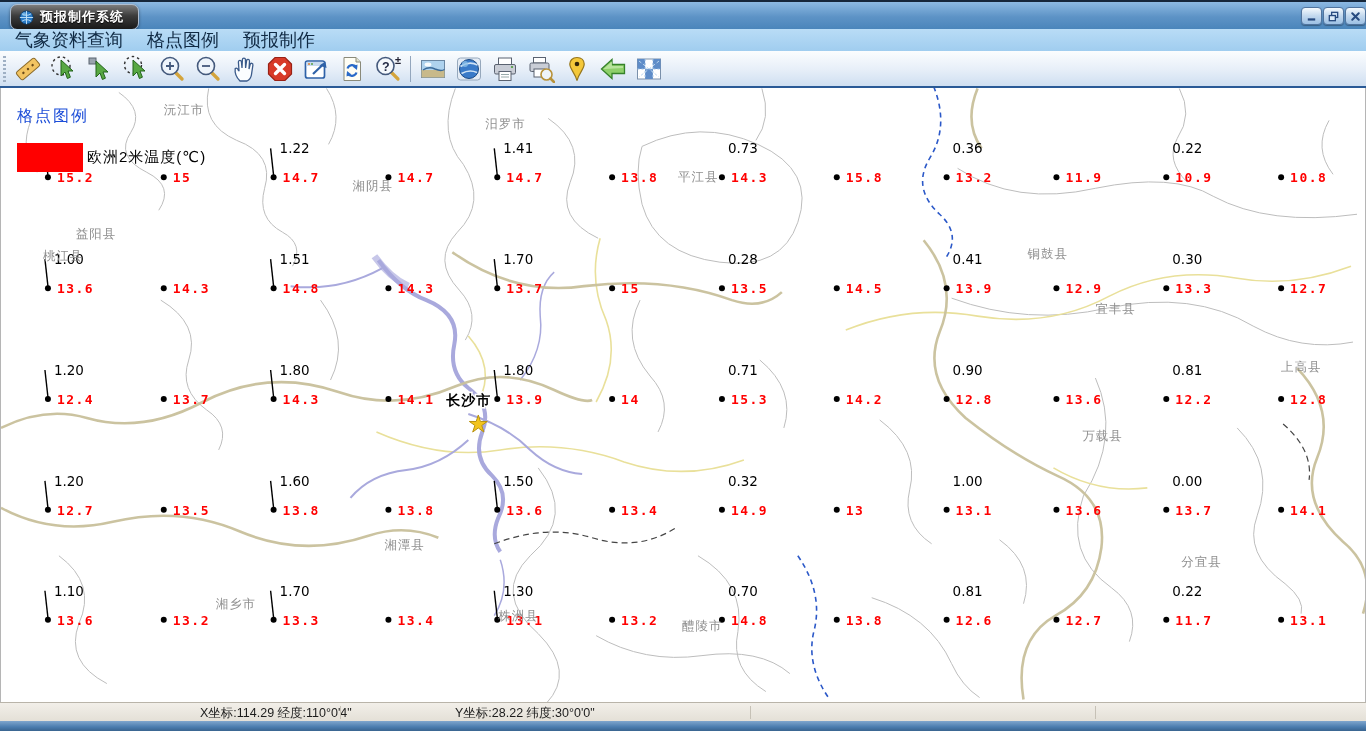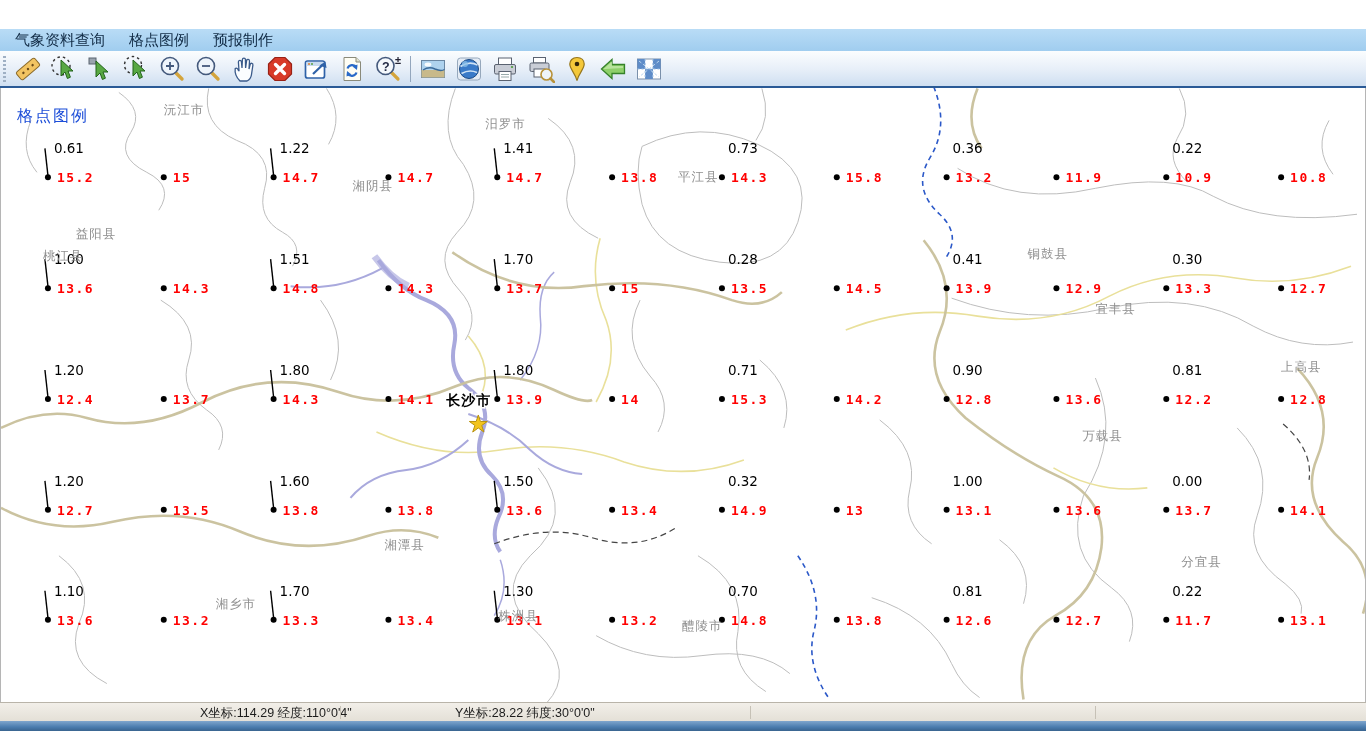--- a/index.html
+++ b/index.html
@@ -18,21 +18,21 @@
     text-shadow:0 1px 1px #000;white-space:nowrap;}
   .winbtn{position:absolute;top:5px;width:19px;height:16px;border-radius:4px;
     background:linear-gradient(#f6fafd,#c2d8ee 50%,#9cc0e4);
     border:1px solid #51749e;display:flex;align-items:center;justify-content:center;
     box-shadow:0 1px 1px rgba(0,0,0,.3);}
   #btn-min{left:1301px;} #btn-restore{left:1323px;} #btn-close{left:1345px;}
 
   
   #menubar{position:absolute;left:0;top:29px;width:1366px;height:22px;
     background:linear-gradient(#b9dcf6,#a0cdef);display:flex;align-items:center;}
-  .menu-item{font-size:15px;color:#102a44;padding:0 12px;cursor:default;white-space:nowrap;}
+  .menu-item{font-size:18px;color:#102a44;padding:0 12px;cursor:default;white-space:nowrap;}
   #menubar .menu-item:first-child{margin-left:3px;}
 
   
   #toolbar{position:absolute;left:0;top:51px;width:1366px;height:37px;
     background:linear-gradient(#fbfdfe,#e6eef8 55%,#cfdff1);
     border-bottom:2px solid #2a5a96;box-sizing:border-box;display:flex;align-items:center;}
   #grip{width:3px;height:26px;margin:0 4px 0 3px;
     background:repeating-linear-gradient(to bottom,#9fb0c4 0 2px,transparent 2px 4px);}
   .tbtn{width:36px;height:32px;display:flex;align-items:center;justify-content:center;flex:0 0 auto;}
   .tsep{width:1px;height:26px;background:#93a6bd;margin:0 4px;flex:0 0 auto;}
@@ -68,20 +68,46 @@
   #status-x{left:200px;} #status-y{left:455px;}
   .status-sep{position:absolute;top:3px;width:1px;height:13px;background:#c6c1b6;}
   #bottomstrip{position:absolute;left:0;top:721px;width:1366px;height:10px;
     background:linear-gradient(#7fa6cd,#4a7cae 60%,#39648f);}
 </style>
 </head>
 <body>
 
 <div id="app">
 
+  <div id="titlebar">
+    <div id="title-tab">
+      <svg width="15" height="15" viewBox="0 0 16 16">
+        <circle cx="8" cy="8" r="7" fill="#2a7ac4" stroke="#0e3e6e"></circle>
+        <path d="M1,8 h14 M8,1 v14 M3,4 q5,3.4 10,0 M3,12 q5,-3.4 10,0" stroke="#bfe0f8" stroke-width="1" fill="none"></path>
+        <circle cx="5.5" cy="4.5" r="2" fill="#8ec6ee" opacity=".7"></circle>
+      </svg>
+      <span>预报制作系统</span>
+    </div>
+    <div class="winbtn" id="btn-min">
+      <svg width="13" height="13" viewBox="0 0 14 14">
+        <rect x="3" y="9" width="8" height="2.4" fill="#274a7f"></rect>
+        </svg>
+    </div>
+    <div class="winbtn" id="btn-restore">
+      <svg width="13" height="13" viewBox="0 0 14 14">
+        <rect x="5" y="2.5" width="6.5" height="5.5" fill="none" stroke="#274a7f" stroke-width="1.4"></rect>
+        <rect x="2.5" y="6" width="6.5" height="5.5" fill="#dcebf8" stroke="#274a7f" stroke-width="1.4"></rect>
+        </svg>
+    </div>
+    <div class="winbtn" id="btn-close">
+      <svg width="13" height="13" viewBox="0 0 14 14">
+        <path d="M3.5,3.5 L10.5,10.5 M10.5,3.5 L3.5,10.5" stroke="#274a7f" stroke-width="2.2" stroke-linecap="round"></path>
+        </svg>
+    </div>
+  </div>
 
   <div id="menubar">
     <span class="menu-item">气象资料查询</span>
     <span class="menu-item">格点图例</span>
     <span class="menu-item">预报制作</span>
   </div>
 
   <div id="toolbar">
     <div id="grip"></div>
 
@@ -593,20 +619,24 @@
           <text x="682" y="630" class="city-label">醴陵市</text>
           <text x="1182" y="566" class="city-label">分宜县</text>
         </g>
 
       <text id="capital-label" class="capital-label" x="446" y="405">长沙市</text>
       <polygon points="478,415 480.1,421.5 487,421.5 481.4,425.5 483.6,432.1 478,428 472.4,432.1 474.6,425.5 469,421.5 475.9,421.5" fill="#f2c41e" stroke="#b8920e" stroke-width="1"></polygon>
     </svg>
 
     <div id="legend">
       <div id="legend-title">格点图例</div>
+      <div class="legend-row">
+        <div class="legend-swatch" style="background-color: rgb(255, 0, 0);"></div>
+        <span class="legend-text">欧洲2米温度(℃)</span>
+      </div>
     </div>
   </div>
 
   <div id="statusbar">
     <span class="status-text" id="status-x">X坐标:114.29 经度:110°0'4"</span>
     <span class="status-text" id="status-y">Y坐标:28.22 纬度:30°0'0"</span>
     <div class="status-sep" style="left:340px"></div>
     <div class="status-sep" style="left:750px"></div>
     <div class="status-sep" style="left:1095px"></div>
   </div>

